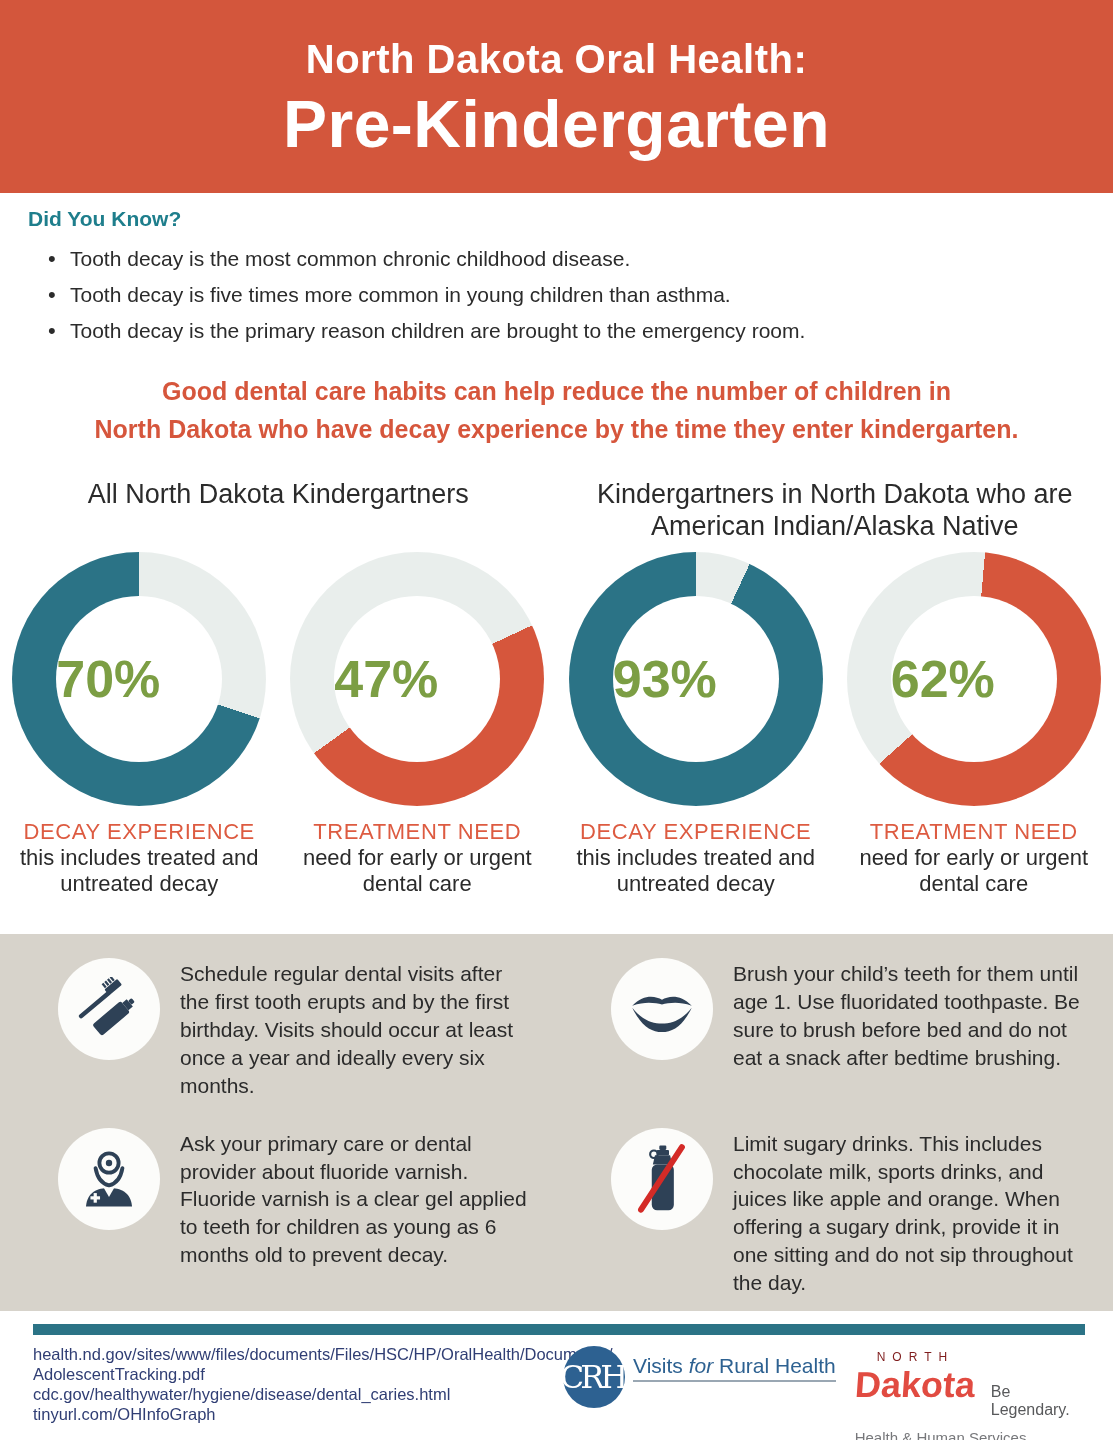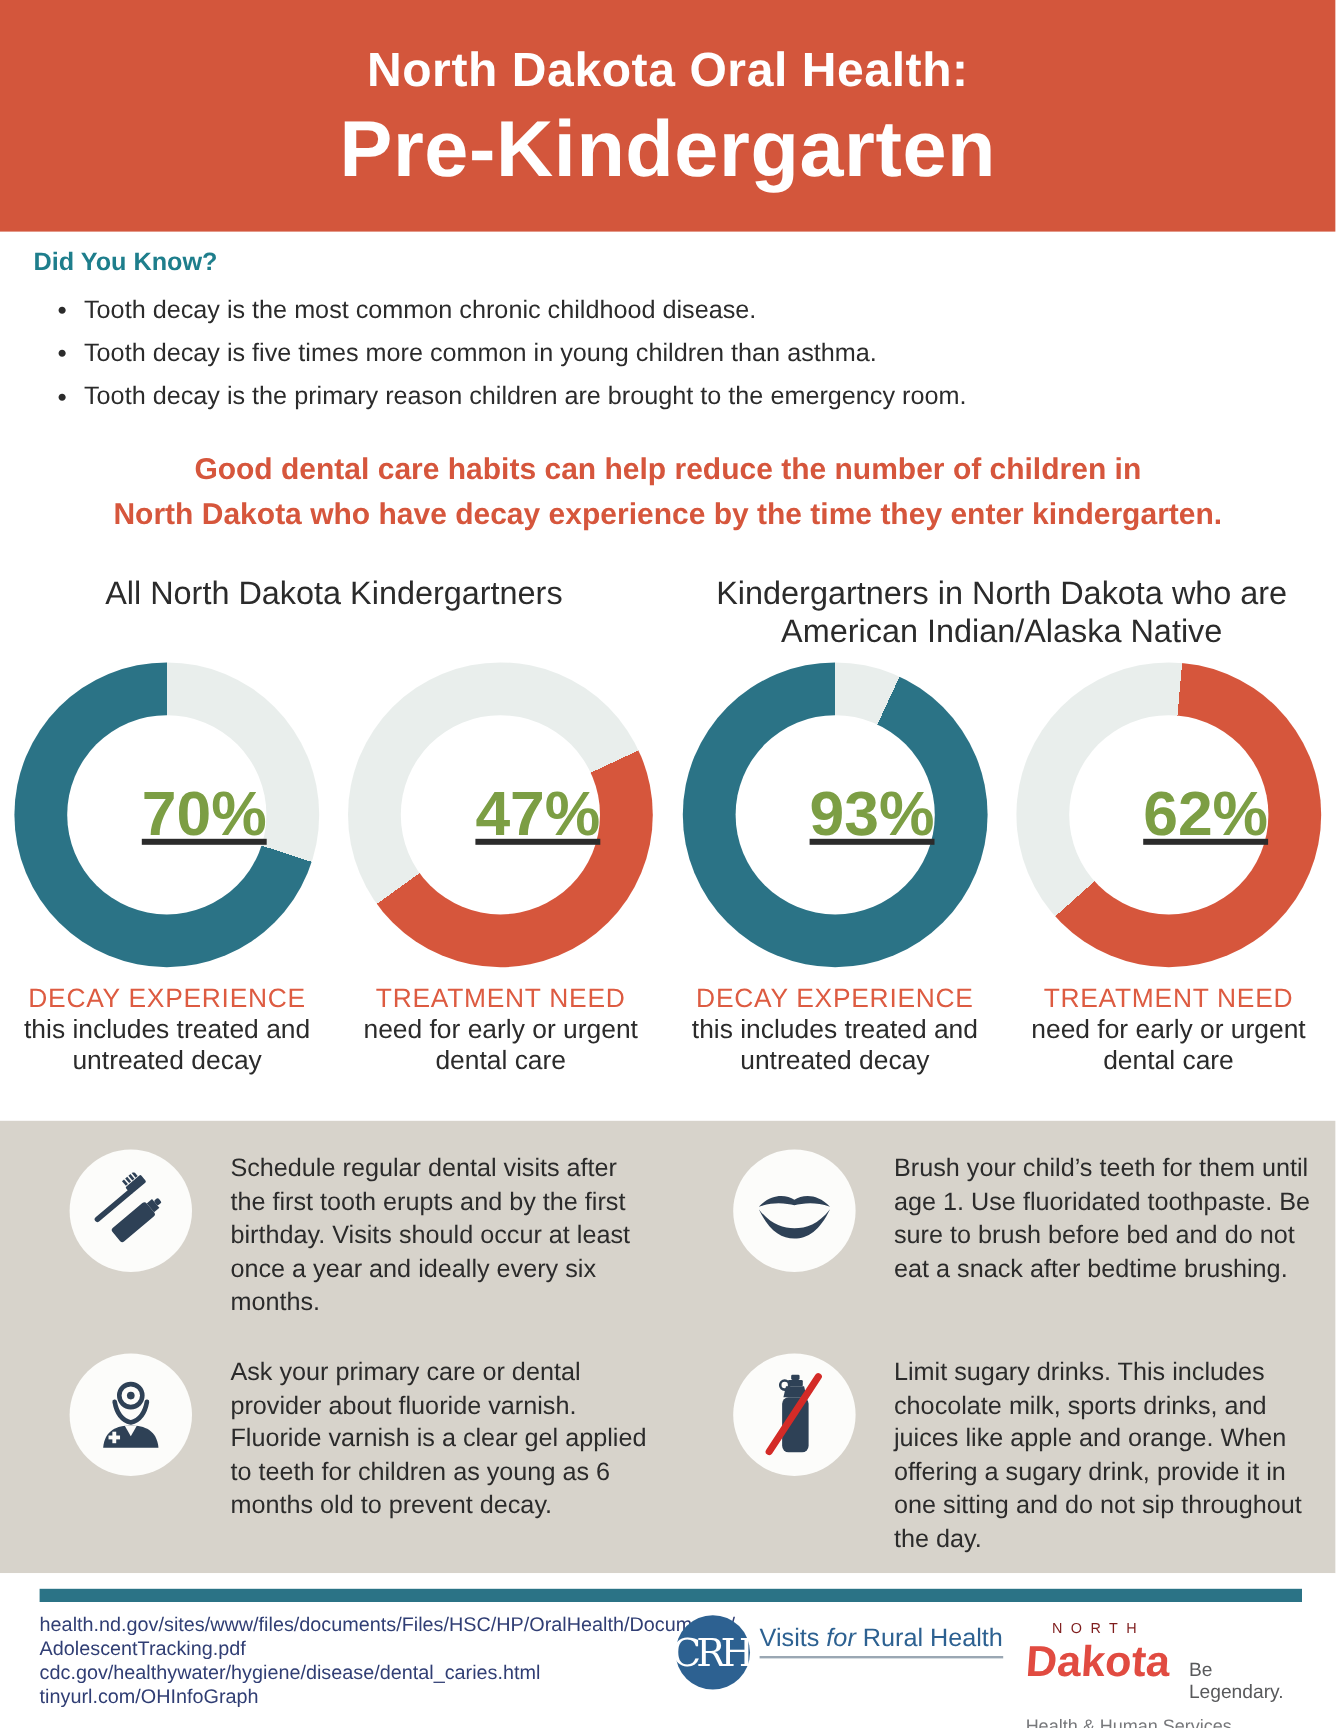--- a/index.html
+++ b/index.html
@@ -29,33 +29,33 @@
   }
   .groups-row { display:flex; margin-top:30px; }
   .group { width:50%; display:flex; flex-direction:column; align-items:center; }
   .group-title { font-size:27px; color:var(--text-dark); text-align:center; height:74px; line-height:1.2; }
   .group-title span { display:inline-block; max-width:480px; }
   .donut-pair { display:flex; justify-content:center; gap:8px; }
   .donut-col { width:270px; display:flex; flex-direction:column; align-items:center; }
   .donut { width:254px; height:254px; border-radius:50%; position:relative; }
   .donut-hole {
     position:absolute; inset:44px; background:#ffffff; border-radius:50%;
-    display:flex; align-items:center; justify-content:flex-end;text-decoration:underline;
+    display:flex; align-items:center; justify-content:flex-start;
   }
   .pct { font-size:52px; font-weight:bold; color:var(--green); }
   .donut-label { margin-top:13px; font-size:22px; color:var(--label-orange); letter-spacing:0.6px; }
   .donut-desc { font-size:22px; color:var(--text-dark); text-align:center; line-height:1.2; max-width:252px; }
   
   .gray-band {
     height:377px; background:var(--section-gray);
     display:grid; grid-template-columns:545px 1fr;
     padding:24px 20px 0 58px; row-gap:28px; column-gap:8px;
     align-content:start;
   }
-  .tip { display:flex; gap:32px; align-items:flex-start; }
+  .tip { display:flex; gap:20px; align-items:flex-start; }
   .tip-icon-circle {
     flex:0 0 102px; width:102px; height:102px; border-radius:50%;
     background:#FCFCFA; display:flex; align-items:center; justify-content:center;
   }
   .tip p { font-size:21px; line-height:1.33; color:var(--text-dark); max-width:356px; padding-top:2px; }
   .icon-navy { fill:var(--icon-navy); }
   .stroke-navy { stroke:var(--icon-navy); fill:none; }
   
   .footer { height:143px; padding-top:13px; background:#ffffff; }
   .teal-bar { margin-left:33px; width:1052px; height:11px; background:var(--teal); }

